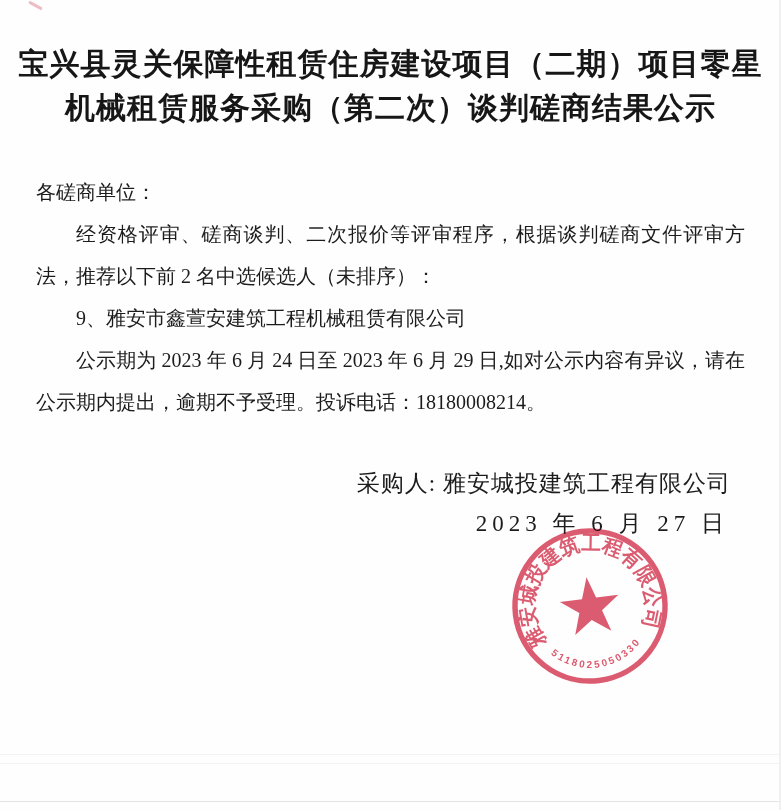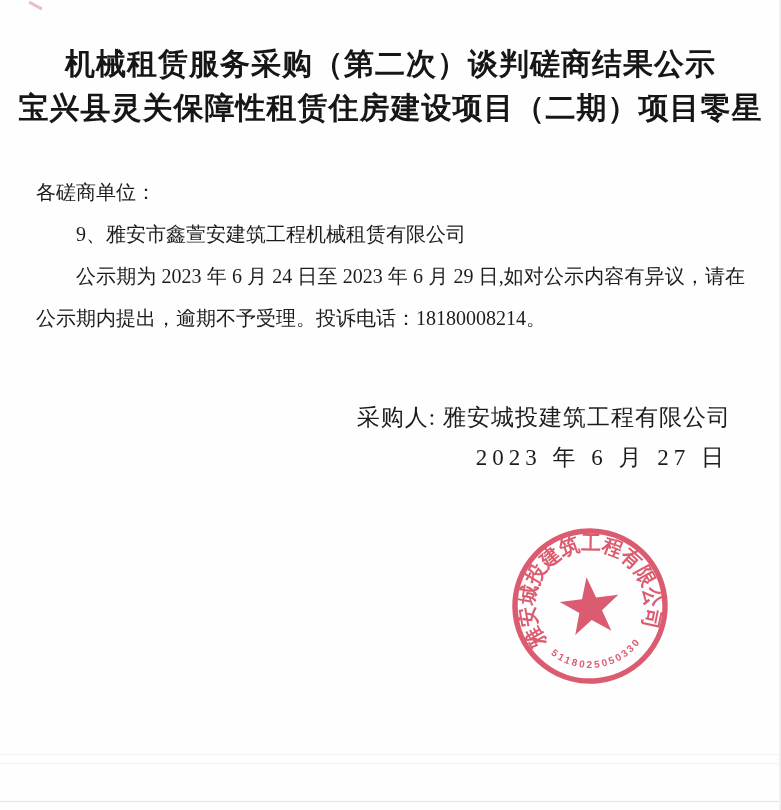--- a/index.html
+++ b/index.html
@@ -38,21 +38,21 @@
   .body-text {
     margin: 41px 36px 0 36px;
     font-size: 20px;
     line-height: 42px;
     text-align: justify;
   }
   .body-text p { margin: 0; }
   .indent { text-indent: 2em; }
 
   .signature-block {
-    margin-top: 59px;
+    margin-top: 41px;
     padding-right: 50px;
     text-align: right;
     font-size: 23px;
     line-height: 40px;
   }
   .signature-buyer { letter-spacing: 1px; }
   .signature-date { letter-spacing: 5px; padding-right: 2px; }
 
   .seal {
     position: absolute;
@@ -71,26 +71,27 @@
   }
 </style>
 </head>
 <body>
 
 <div class="page">
 
   <div class="red-tick"></div>
 
   <div class="doc-title">
+    <div>宝兴县灵关保障性租赁住房建设项目（二期）项目零星</div>
     <div>机械租赁服务采购（第二次）谈判磋商结果公示</div>
-    <div>宝兴县灵关保障性租赁住房建设项目（二期）项目零星</div>
   </div>
 
   <div class="body-text">
     <p>各磋商单位：</p>
+    <p class="indent">经资格评审、磋商谈判、二次报价等评审程序，根据谈判磋商文件评审方法，推荐以下前 2 名中选候选人（未排序）：</p>
     <p class="indent">9、雅安市鑫萱安建筑工程机械租赁有限公司</p>
     <p class="indent">公示期为 2023 年 6 月 24 日至 2023 年 6 月 29 日,如对公示内容有异议，请在公示期内提出，逾期不予受理。投诉电话：18180008214。</p>
   </div>
 
   <div class="signature-block">
     <div class="signature-buyer">采购人: 雅安城投建筑工程有限公司</div>
     <div class="signature-date">2023 年 6 月 27 日</div>
   </div>
 
   <div class="seal">

